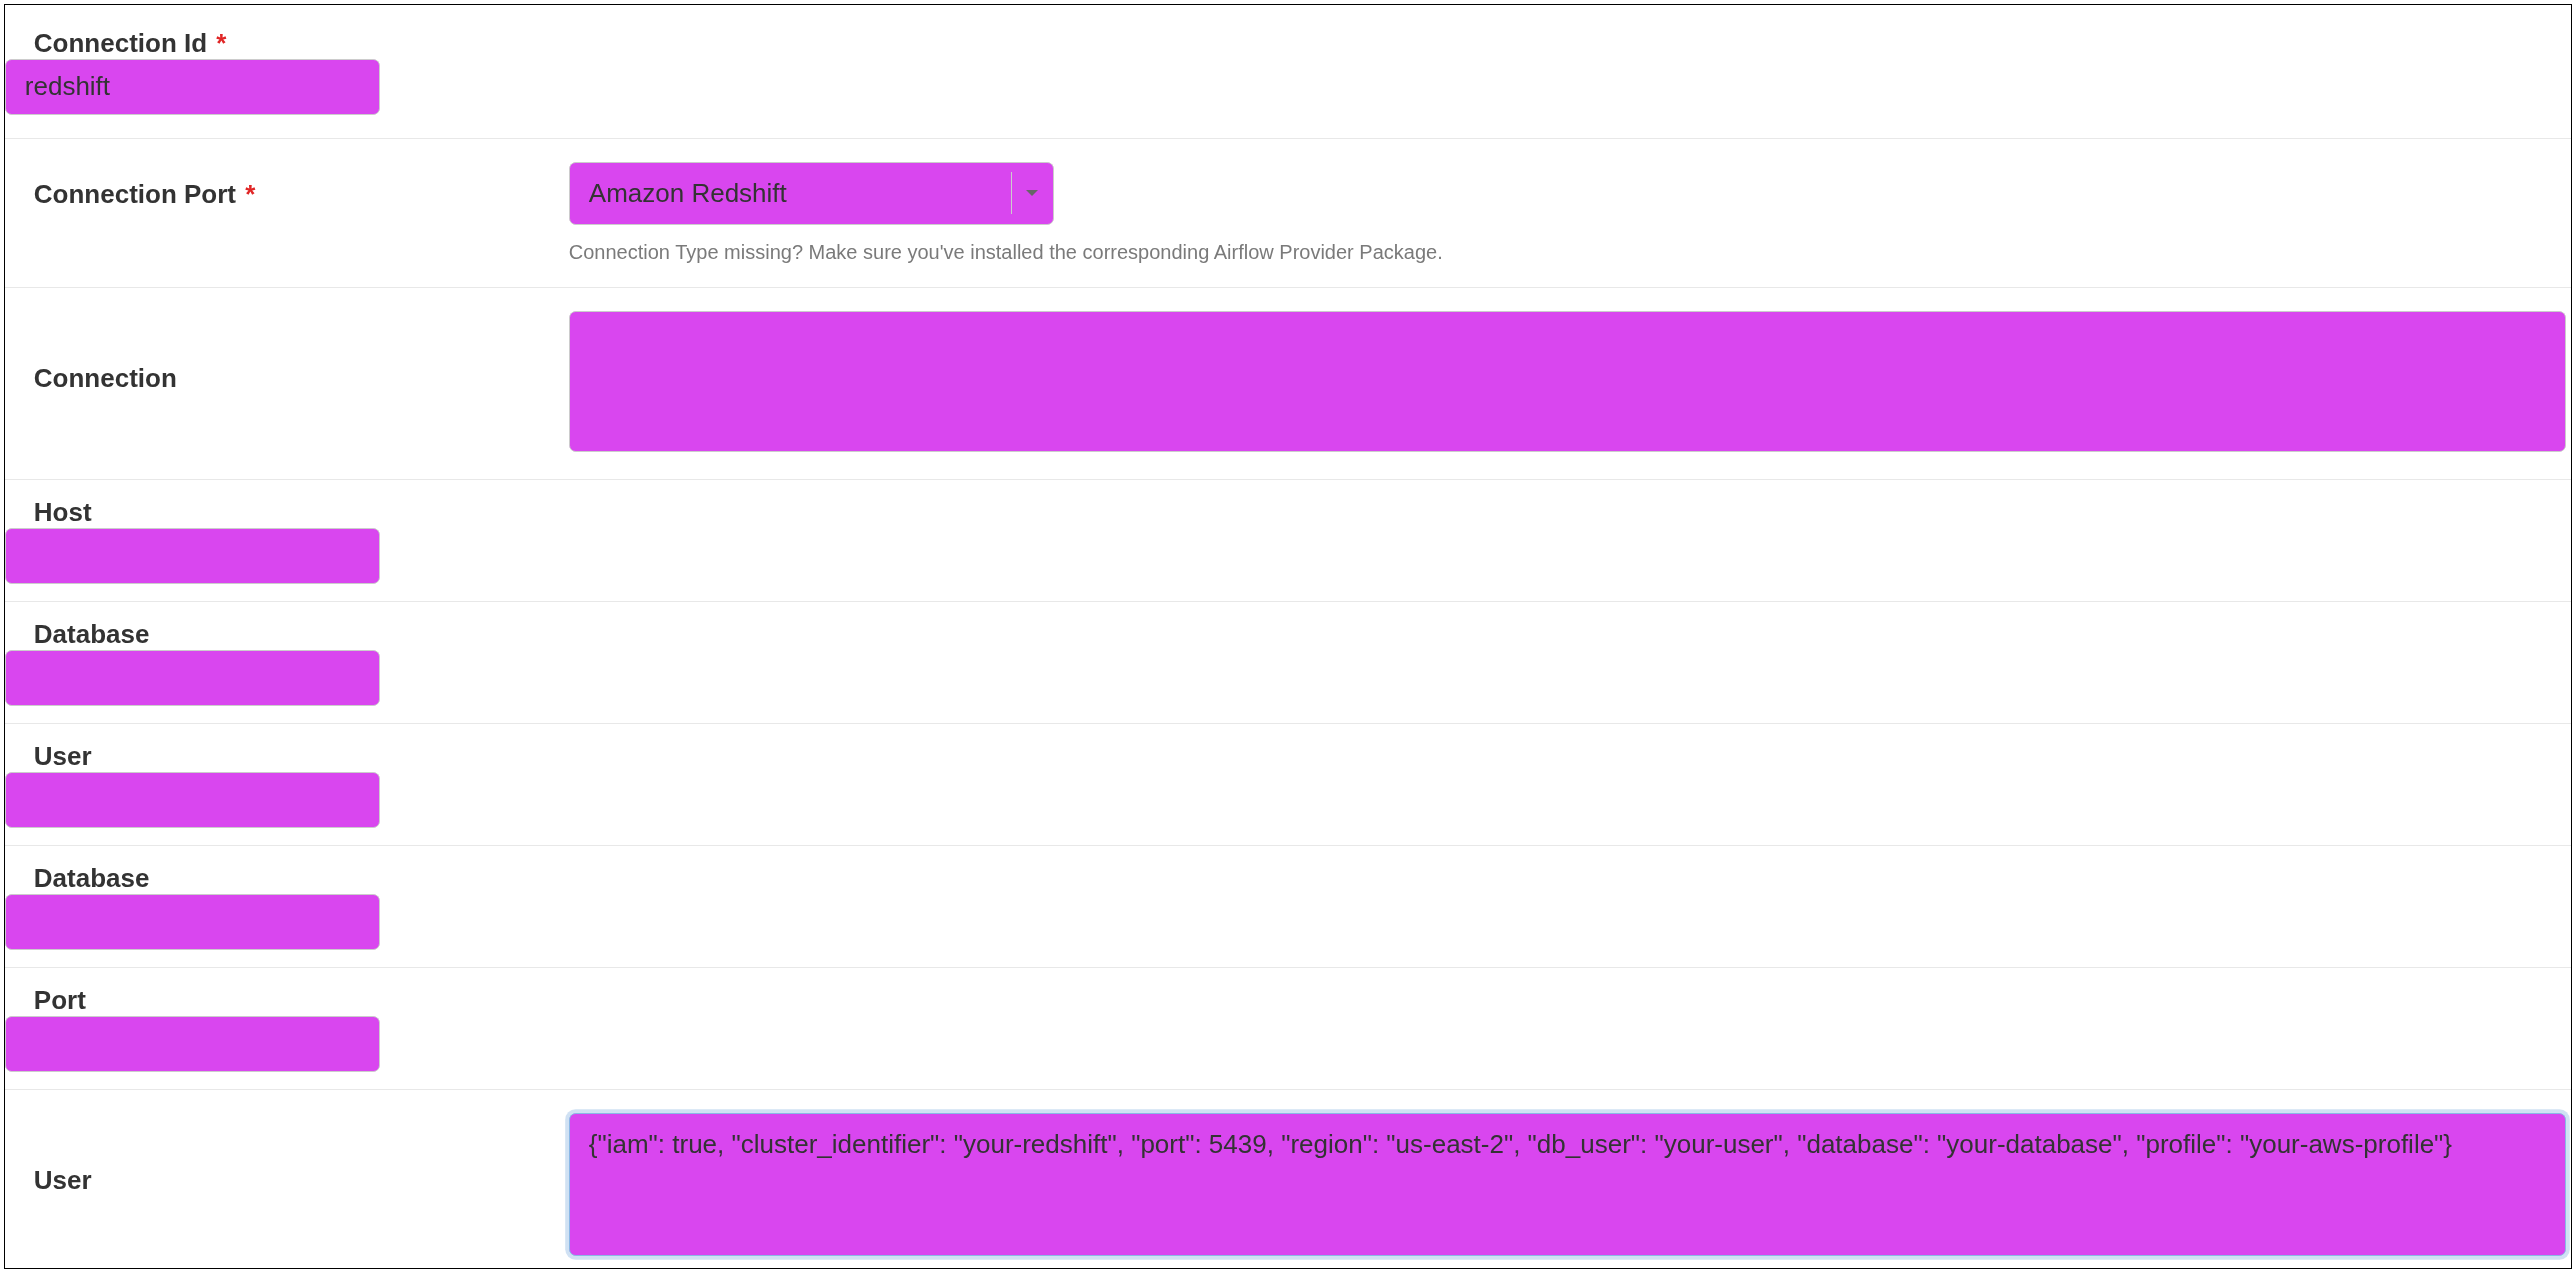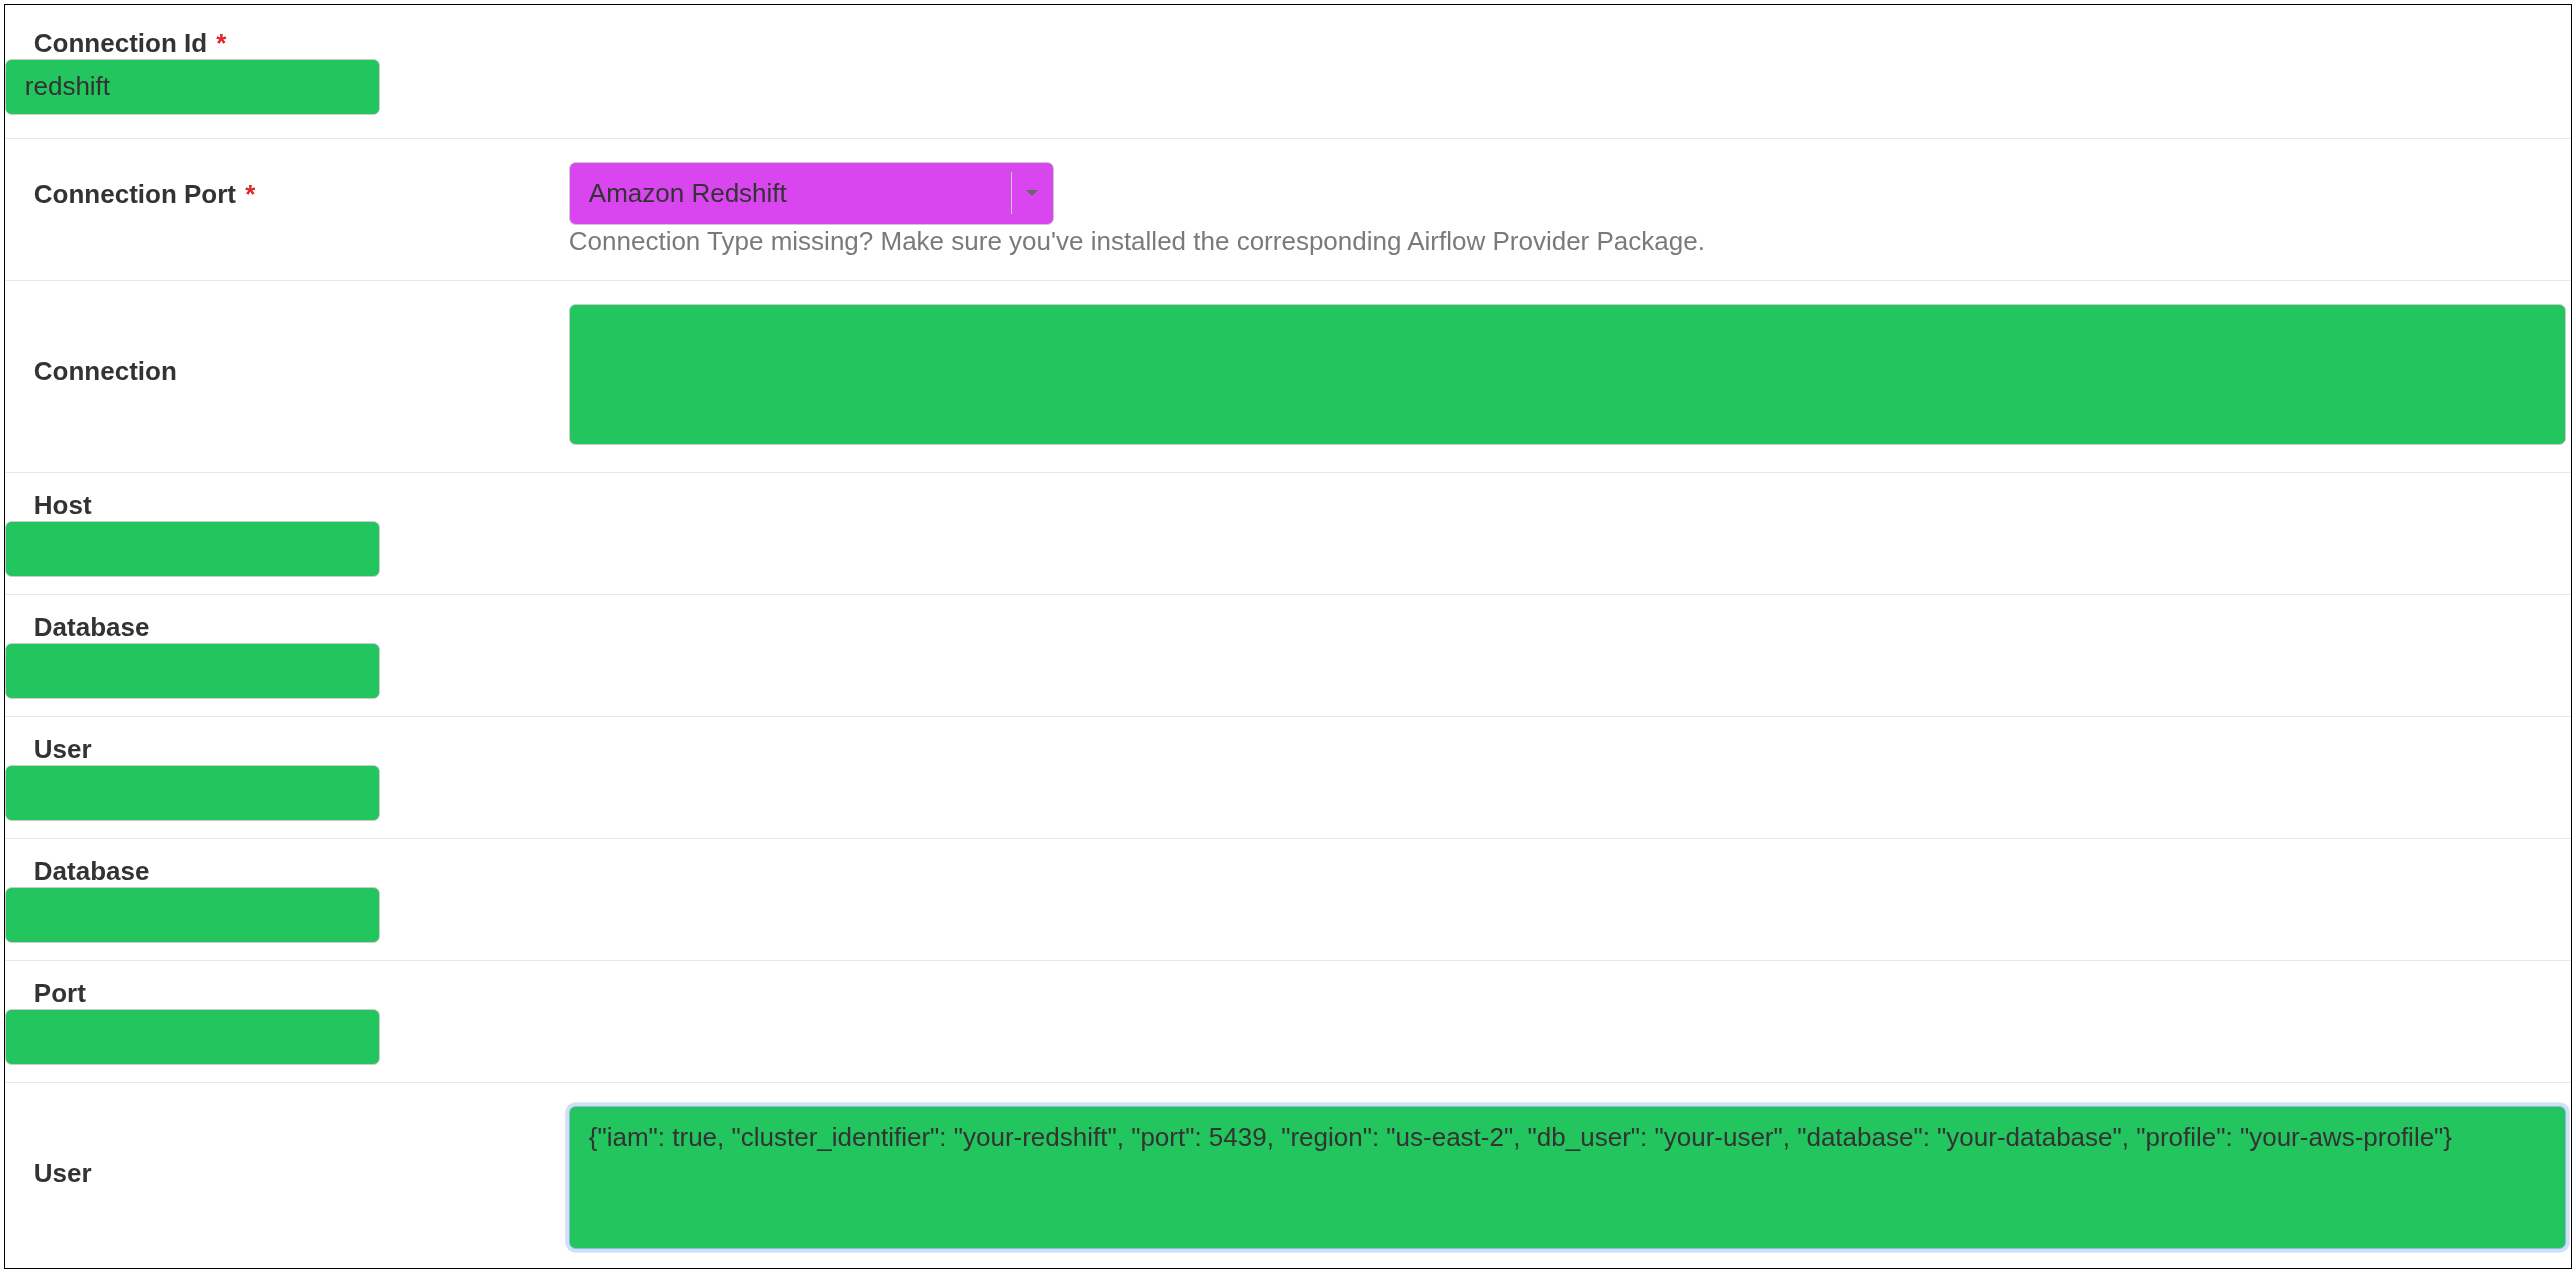--- a/index.html
+++ b/index.html
@@ -44,21 +44,21 @@
       flex: 1;
       padding-right: 5.7px;
     }
     input[type="text"], input[type="password"], textarea {
       width: 100%;
       font-size: 26px;
       color: #333;
       padding: 11.5px 19px;
       border: 1px solid #ccc;
       border-radius: 6.7px;
-      background: #22c55e;
+      background: #d946ef;
       outline: none;
       font-family: inherit;
     }
     textarea {
       resize: none;
       line-height: 1.5;
     }
     .desc-textarea {
       height: 141px;
     }
@@ -95,22 +95,22 @@
       margin-right: -19px;
     }
     .select-arrow {
       width: 0;
       height: 0;
       border-left: 6.7px solid transparent;
       border-right: 6.7px solid transparent;
       border-top: 6.7px solid #666;
     }
     .helper-text {
-      margin-top: 1px;
-      font-size: 26px;
+      margin-top: 16px;
+      font-size: 20px;
       color: #7a7a7a;
     }
     
     .row-tight { padding: 17px 0; }
     .row-tight .label-col { padding-top: 9.6px; }
     
     .row-centered { align-items: flex-start; flex-direction: column; }
     .row-centered .label-col { padding-top: 0; }
   </style>
 </head>

